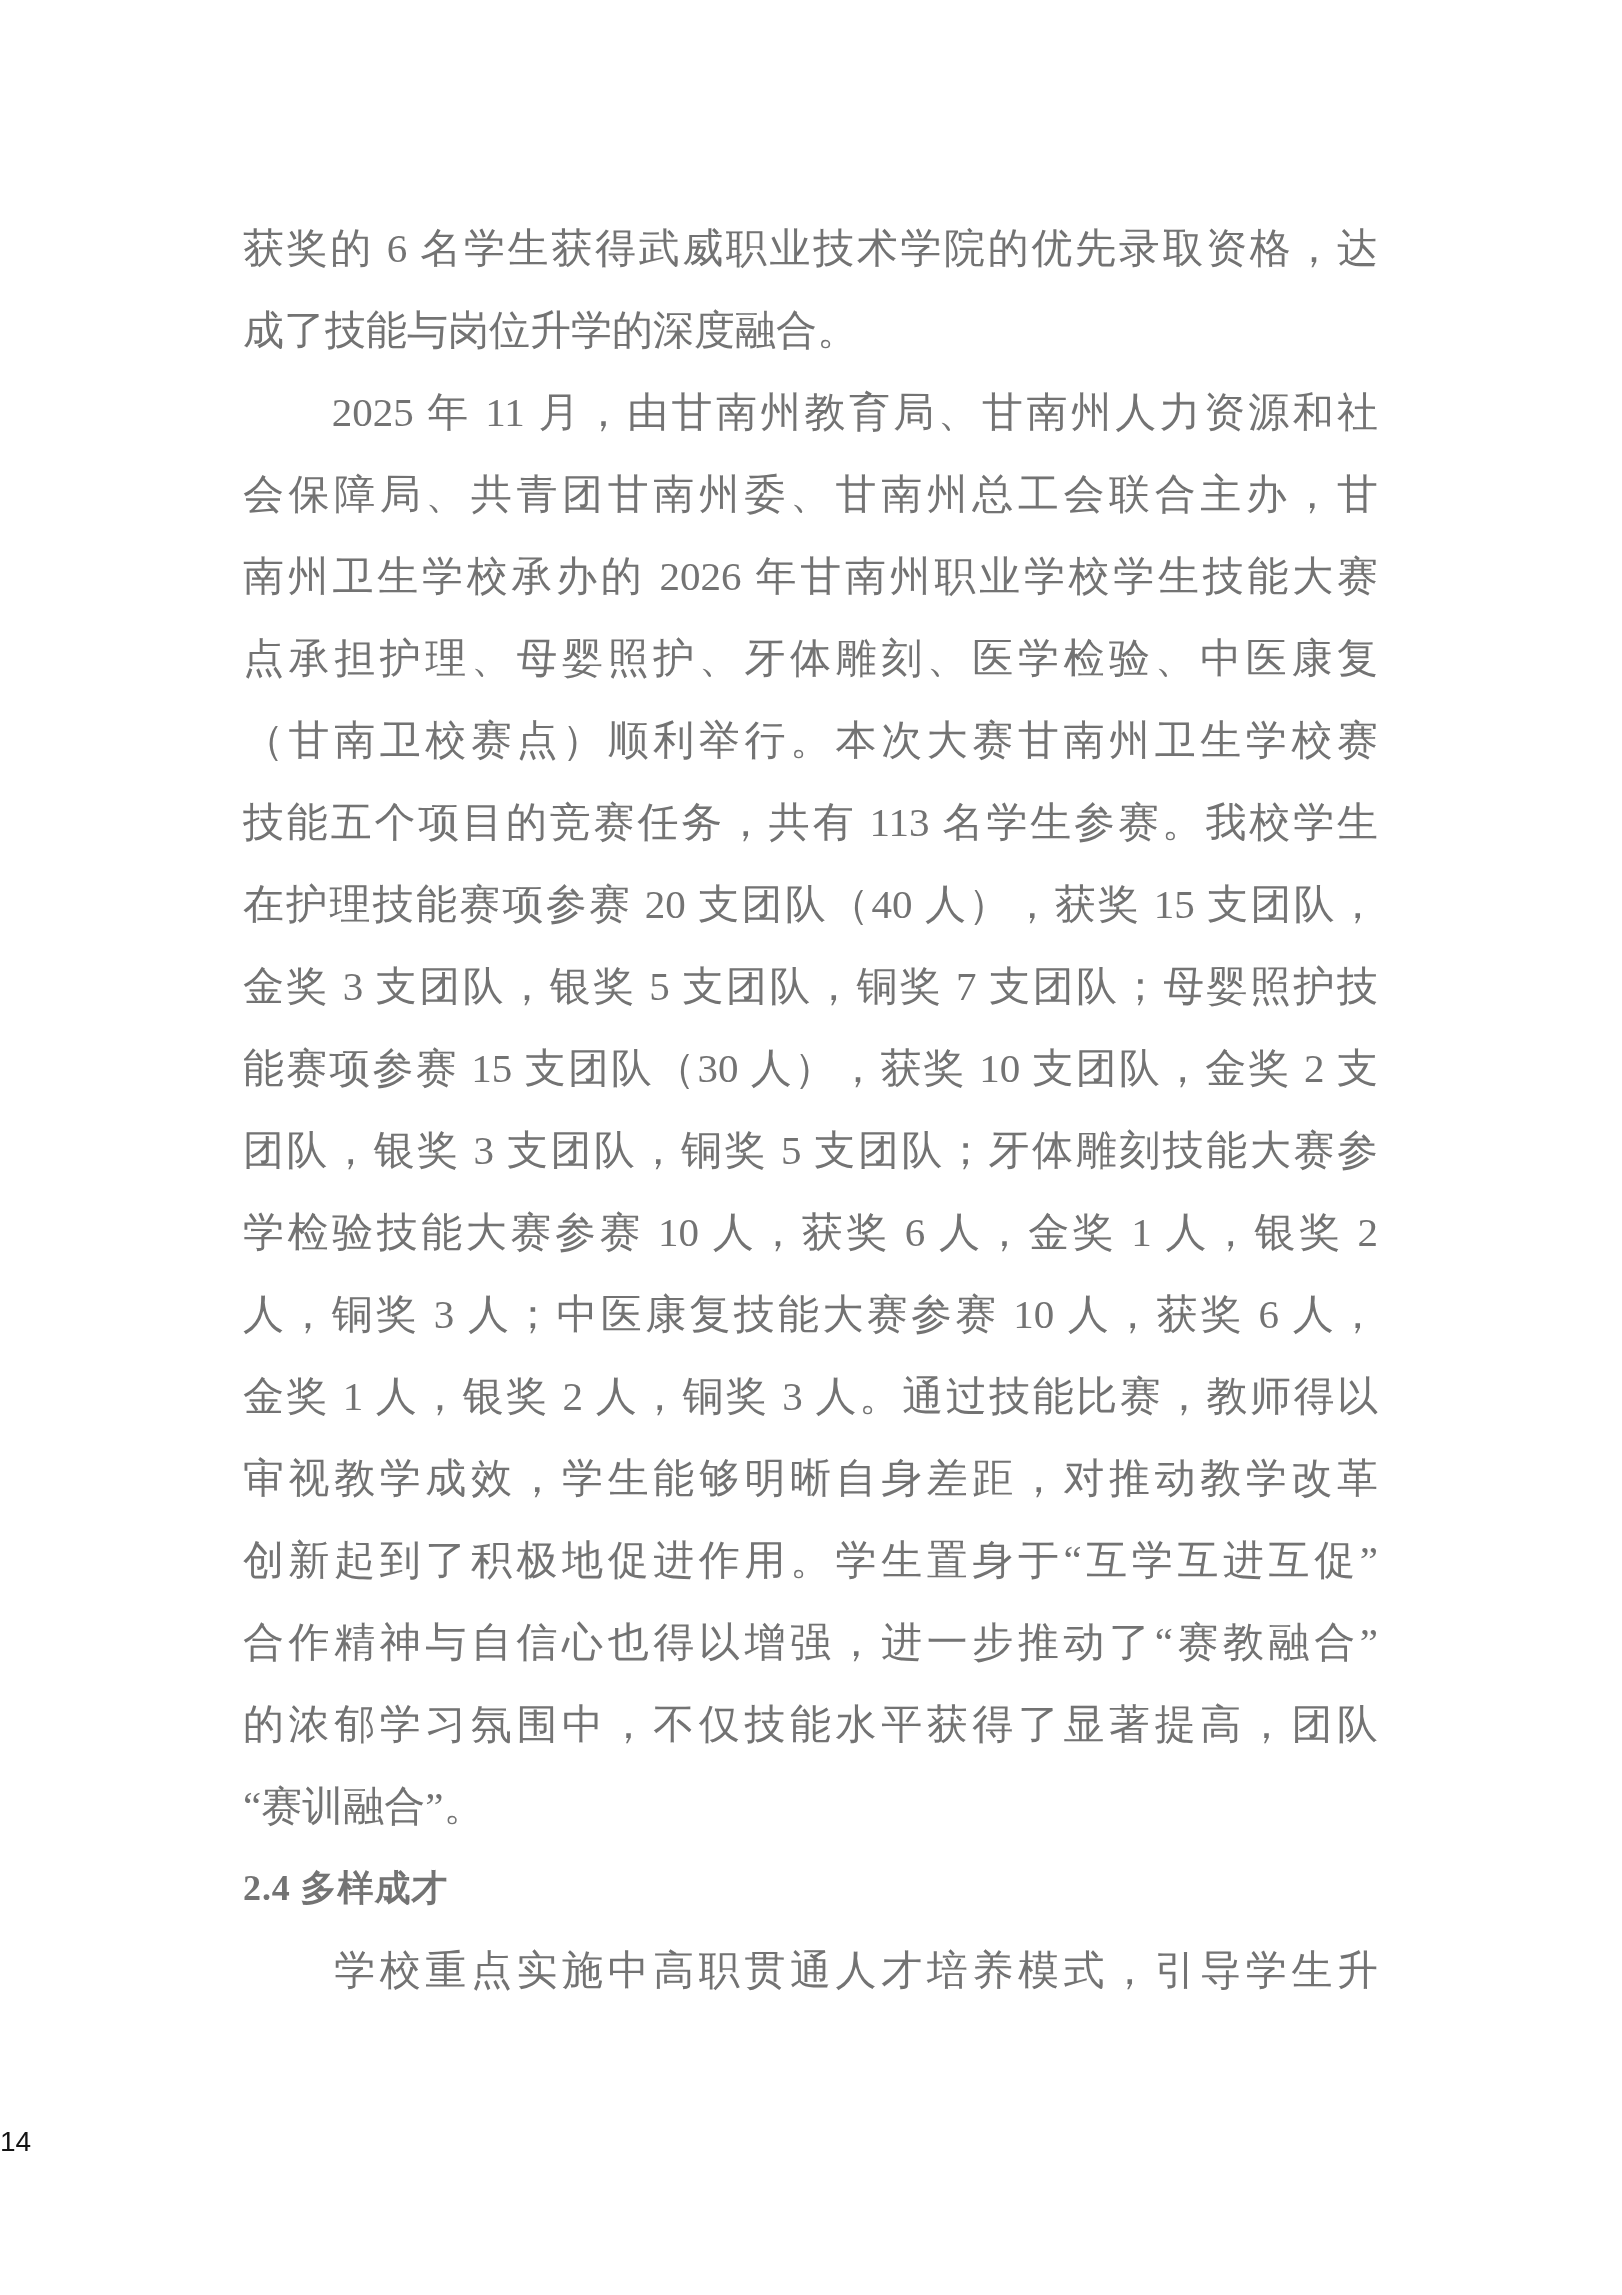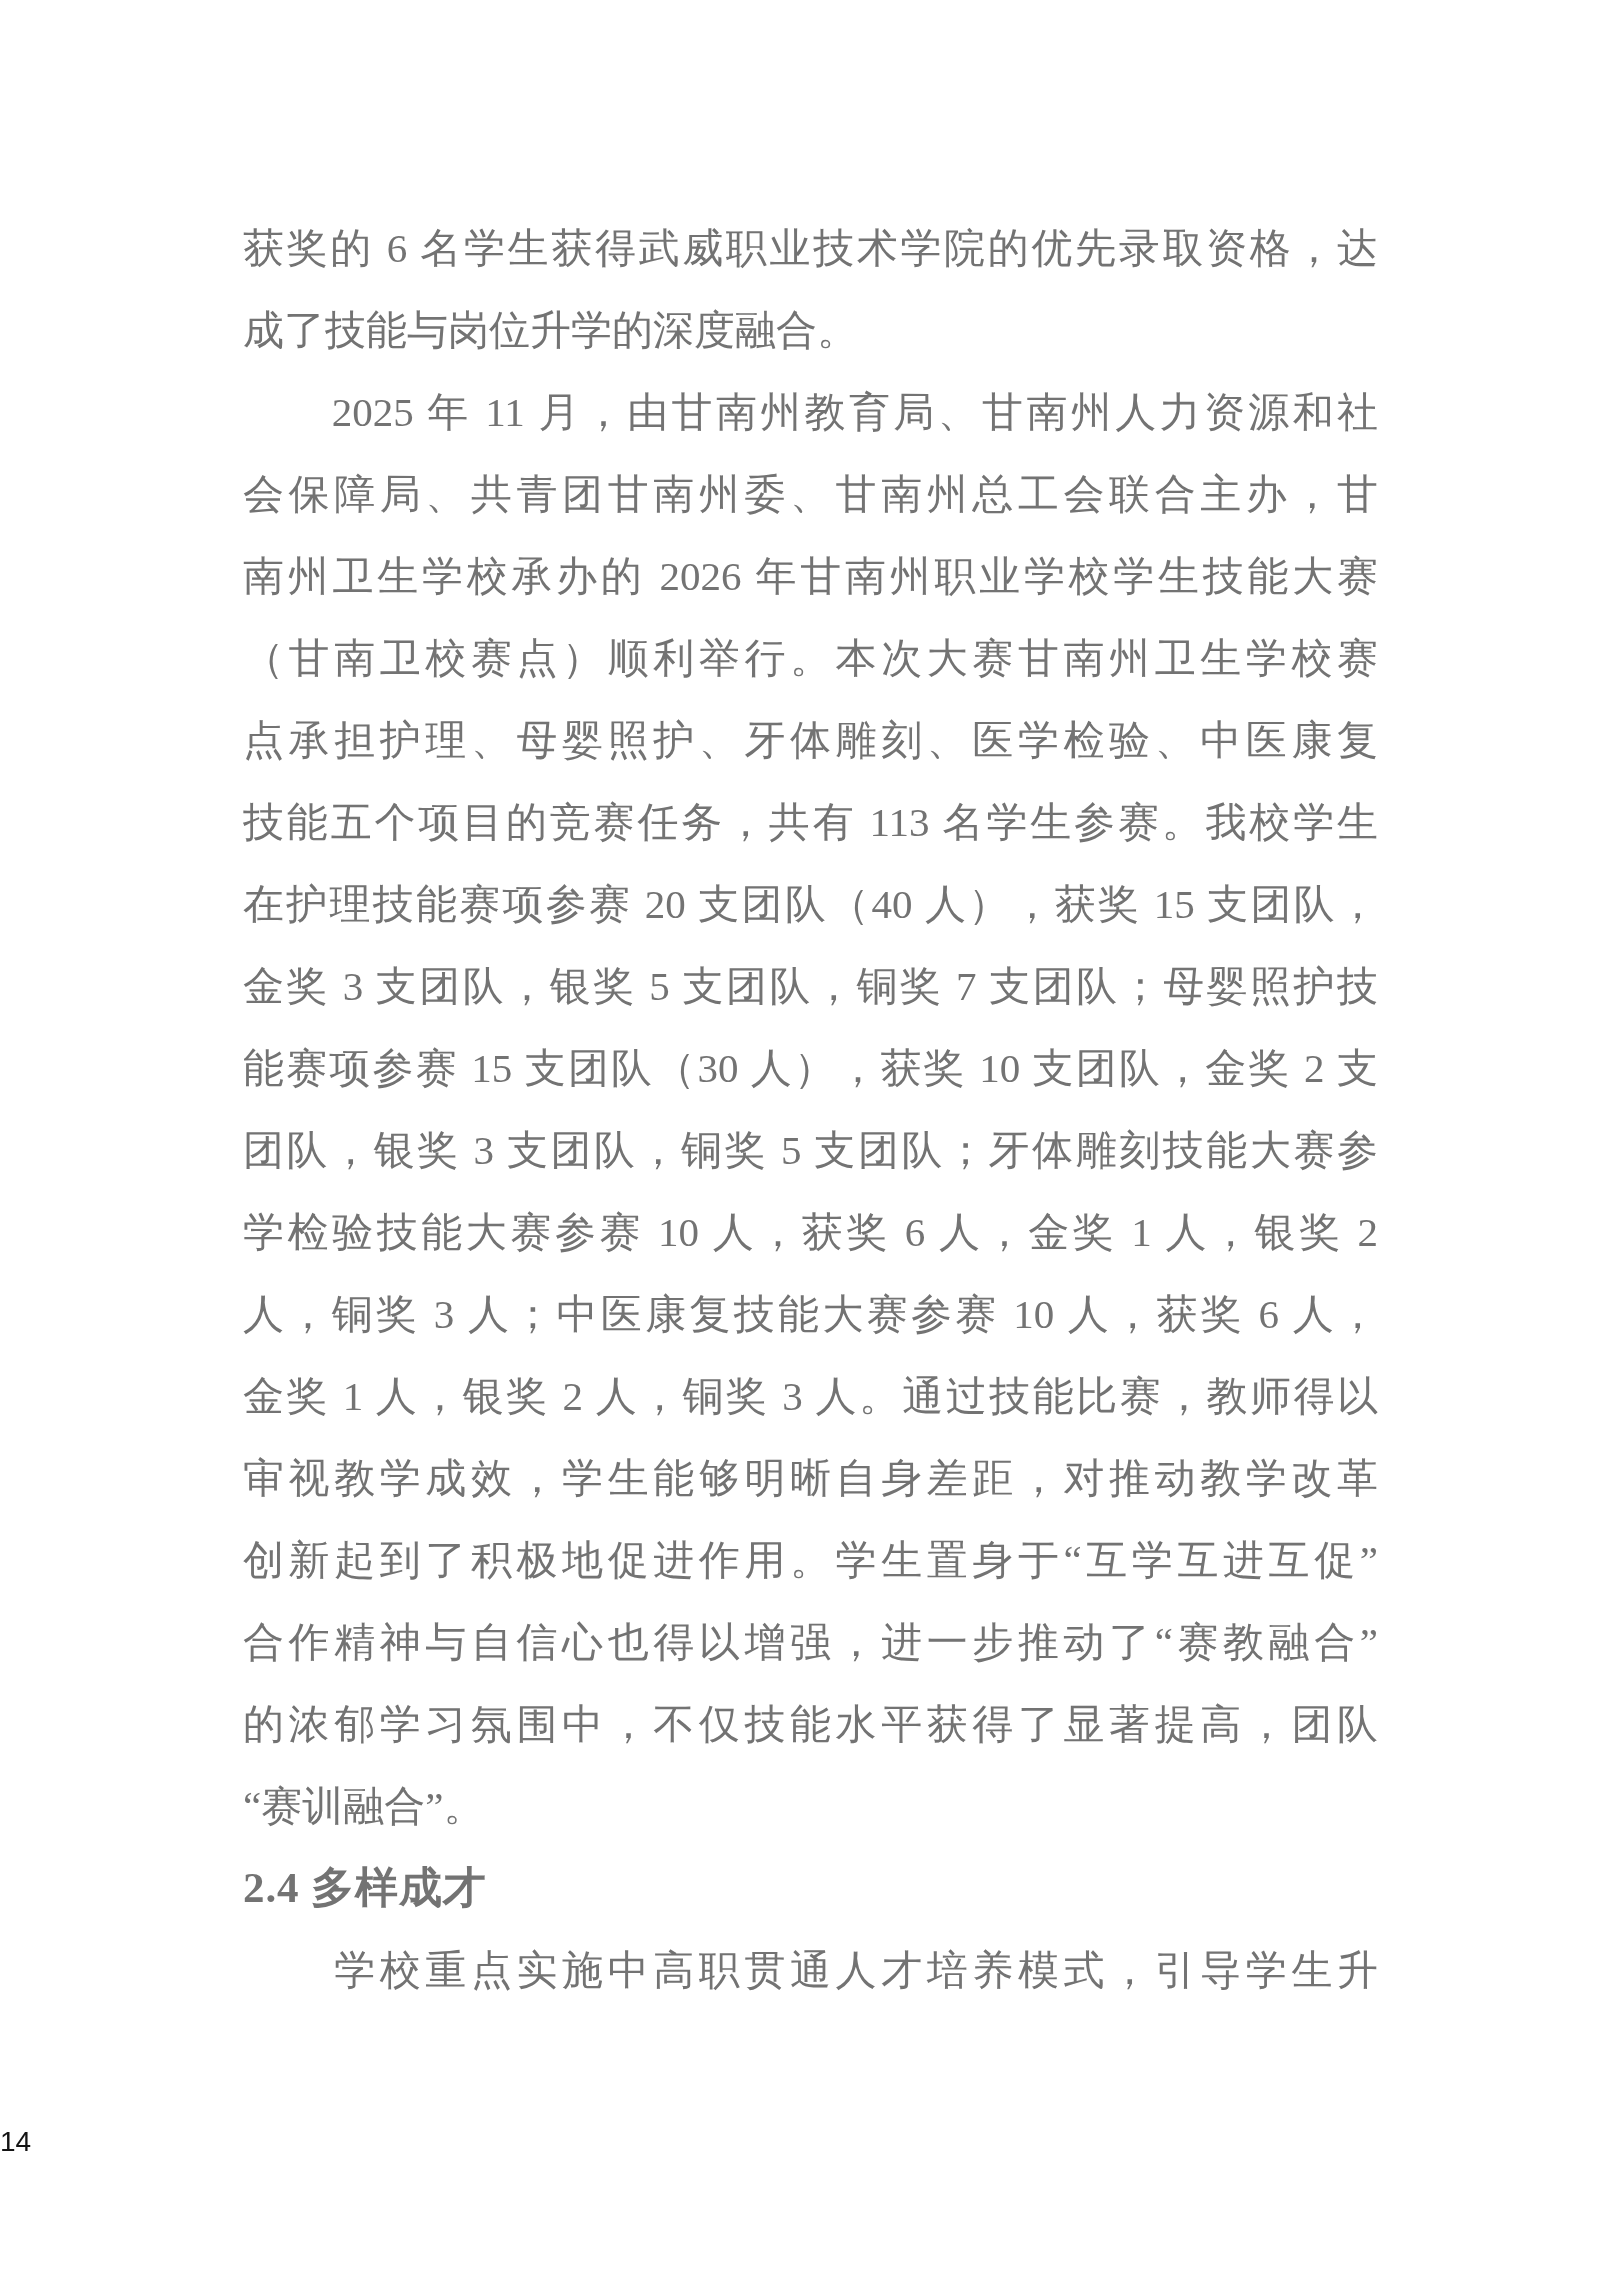--- a/index.html
+++ b/index.html
@@ -28,21 +28,21 @@
     font-size: 41px;
     white-space: normal;
     color: #737373;
   }
   .line.justify {
     text-align: justify;
     text-align-last: justify;
   }
   .line.heading {
     font-weight: 700;
-    font-size: 43px;
+    font-size: 36px;
     letter-spacing: 0.9px;
   }
   .page-number {
     position: absolute;
     left: 0;
     top: 2124px;
     width: 100%;
     text-align: left;
     font-family: "Liberation Sans", sans-serif;
     font-size: 28px;
@@ -53,22 +53,22 @@
 </head>
 <body>
 
 <div class="page">
   <div class="text-block">
       <div class="line body justify">获奖的 6 名学生获得武威职业技术学院的优先录取资格，达</div>
       <div class="line body">成了技能与岗位升学的深度融合。</div>
       <div class="line body justify">　　2025 年 11 月，由甘南州教育局、甘南州人力资源和社</div>
       <div class="line body justify">会保障局、共青团甘南州委、甘南州总工会联合主办，甘</div>
       <div class="line body justify">南州卫生学校承办的 2026 年甘南州职业学校学生技能大赛</div>
+      <div class="line body justify">点承担护理、母婴照护、牙体雕刻、医学检验、中医康复</div>
       <div class="line body justify">（甘南卫校赛点）顺利举行。本次大赛甘南州卫生学校赛</div>
-      <div class="line body justify">点承担护理、母婴照护、牙体雕刻、医学检验、中医康复</div>
       <div class="line body justify">技能五个项目的竞赛任务，共有 113 名学生参赛。我校学生</div>
       <div class="line body justify">在护理技能赛项参赛 20 支团队（40 人），获奖 15 支团队，</div>
       <div class="line body justify">金奖 3 支团队，银奖 5 支团队，铜奖 7 支团队；母婴照护技</div>
       <div class="line body justify">能赛项参赛 15 支团队（30 人），获奖 10 支团队，金奖 2 支</div>
       <div class="line body justify">团队，银奖 3 支团队，铜奖 5 支团队；牙体雕刻技能大赛参</div>
       <div class="line body justify">学检验技能大赛参赛 10 人，获奖 6 人，金奖 1 人，银奖 2</div>
       <div class="line body justify">人，铜奖 3 人；中医康复技能大赛参赛 10 人，获奖 6 人，</div>
       <div class="line body justify">金奖 1 人，银奖 2 人，铜奖 3 人。通过技能比赛，教师得以</div>
       <div class="line body justify">审视教学成效，学生能够明晰自身差距，对推动教学改革</div>
       <div class="line body justify">创新起到了积极地促进作用。学生置身于“互学互进互促”</div>

